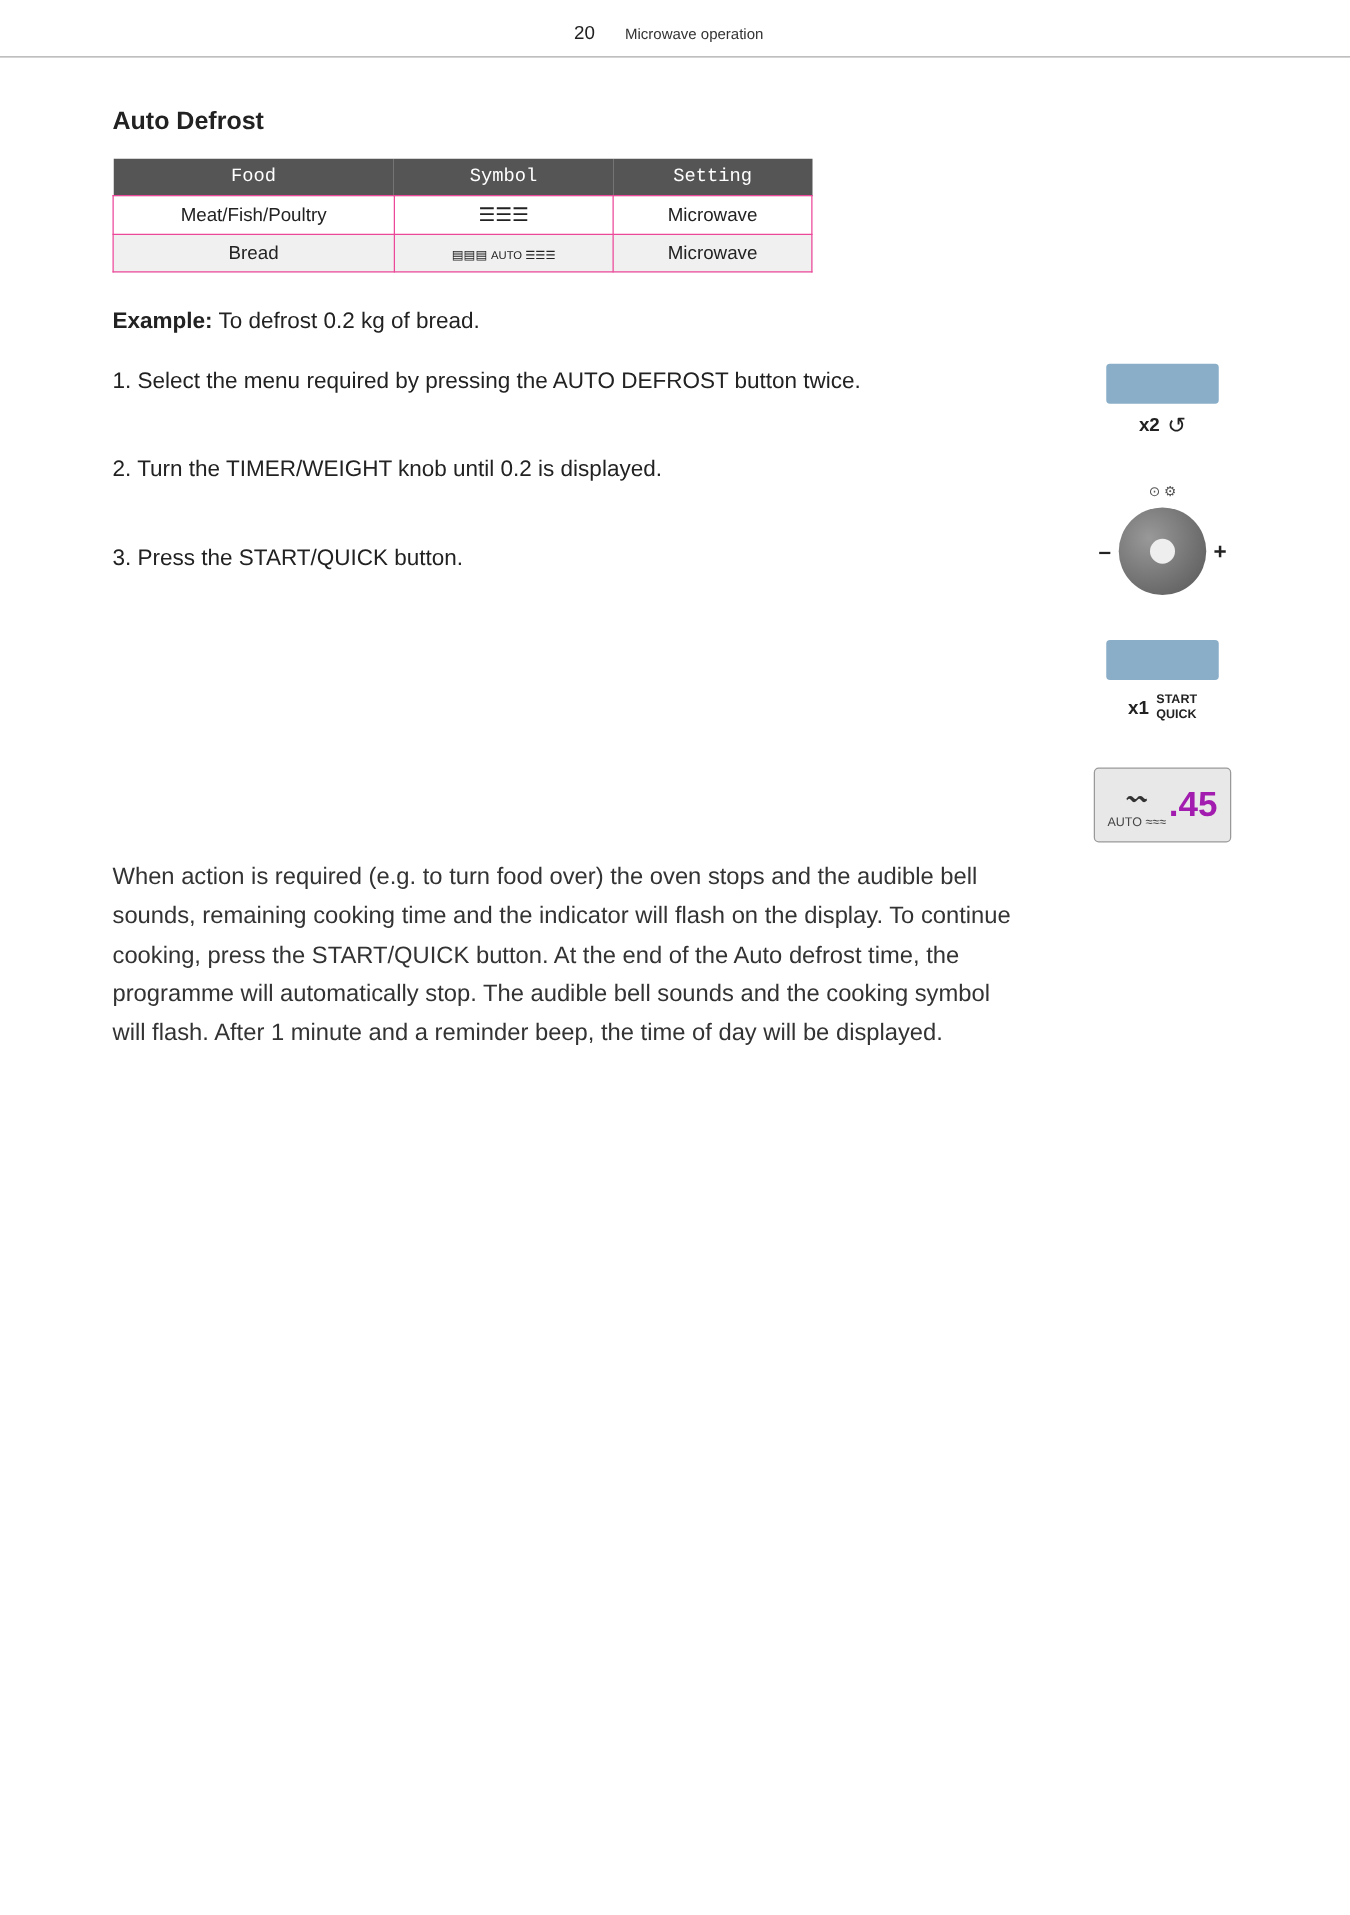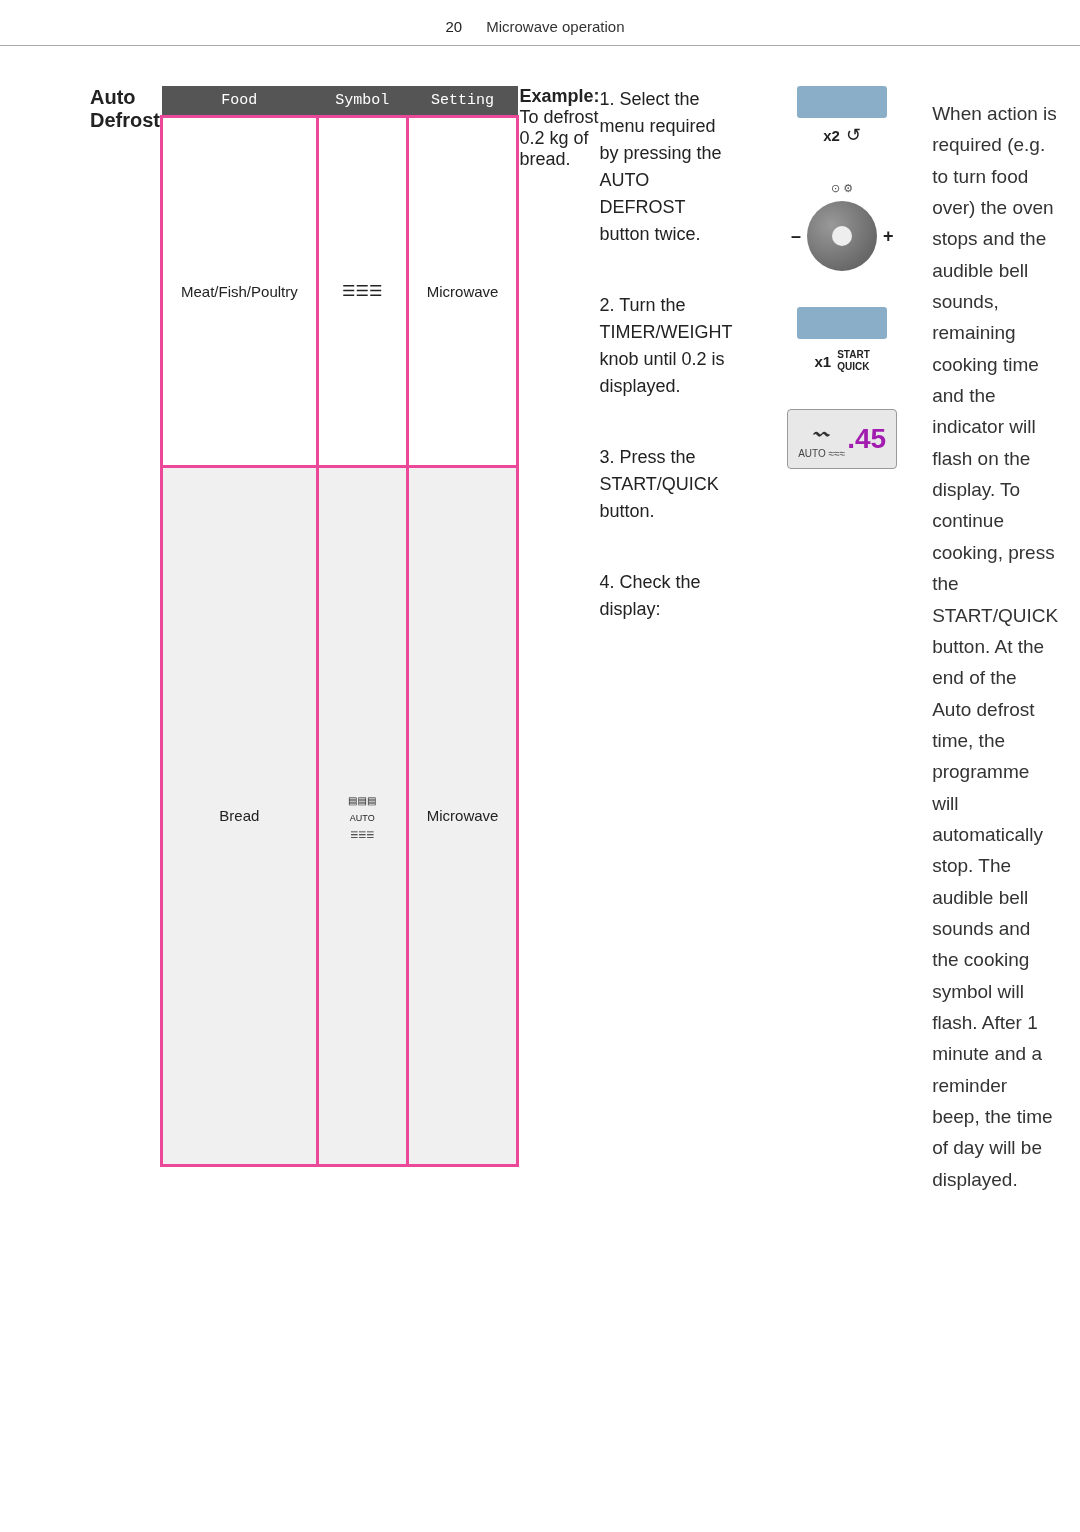--- a/index.html
+++ b/index.html
@@ -23,28 +23,28 @@
       justify-content: center;
     }
 
     .page-number {
       font-size: 15px;
       margin-right: 24px;
       color: #222;
     }
 
     .page-header-title {
-      font-size: 15px;
+      font-size: 12px;
       color: #333;
     }
 
     .content {
       padding: 40px 60px 40px 90px;
       display: flex;
-      flex-direction: row;
+      flex-direction: column;
     }
 
     .section-title {
       font-size: 20px;
       font-weight: bold;
       margin-bottom: 18px;
     }
 
     
     .defrost-table {
@@ -71,21 +71,21 @@
       background: #fff;
     }
 
     .defrost-table tbody tr:nth-child(even) {
       background: #f0f0f0;
     }
 
     .defrost-table tbody td {
       padding: 6px 18px;
       text-align: center;
-      border: 3px solid #ec4899;
+      border: 1px solid #ec4899;
       font-size: 15px;
     }
 
     .example-block {
       margin-bottom: 18px;
     }
 
     .example-block p {
       font-size: 18px;
       margin-bottom: 6px;
@@ -347,28 +347,20 @@
 
       <div class="step-row">
         <div class="step-text-col">
           <p class="step-text">
             <span>3.</span>
             <span> Press the START/QUICK button.</span>
           </p>
         </div>
       </div>
 
-      <div class="step-row" style="margin-bottom: 30px;">
-        <div class="step-text-col">
-          <p class="step-text">
-            <span>4.</span>
-            <span> Check the display:</span>
-          </p>
-        </div>
-      </div>
 
     </div>
 
     <div style="width:180px; display:flex; flex-direction:column; align-items:center; gap:36px; padding-top:0;">
 
       <div class="btn-illustration">
         <div class="btn-rect" style="width:90px; height:32px; background:#8aaec8; border-radius:3px; margin-bottom:6px;"></div>
         <div class="btn-label-row">
           <span class="btn-x2-text">x2</span>
           <span class="btn-icon-defrost" style="font-size:18px;">↺</span>

